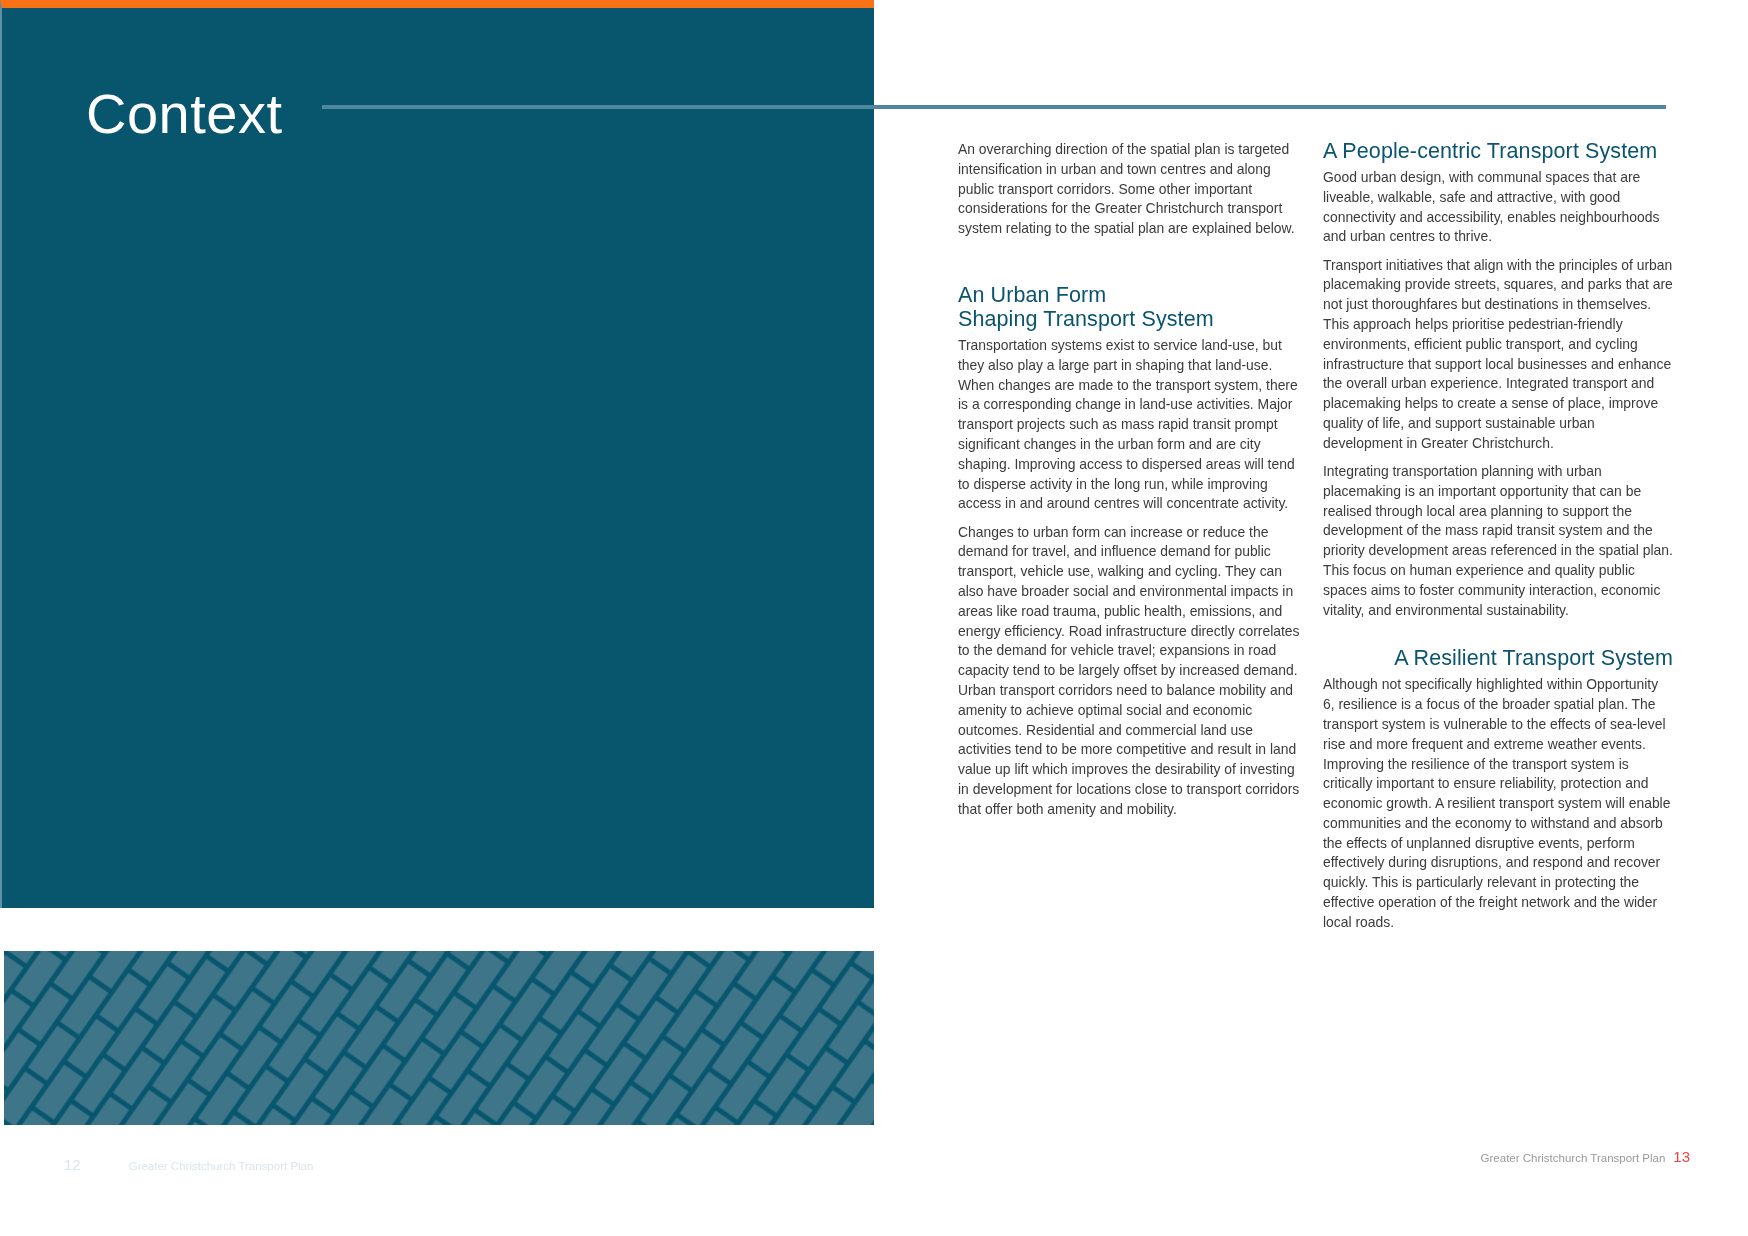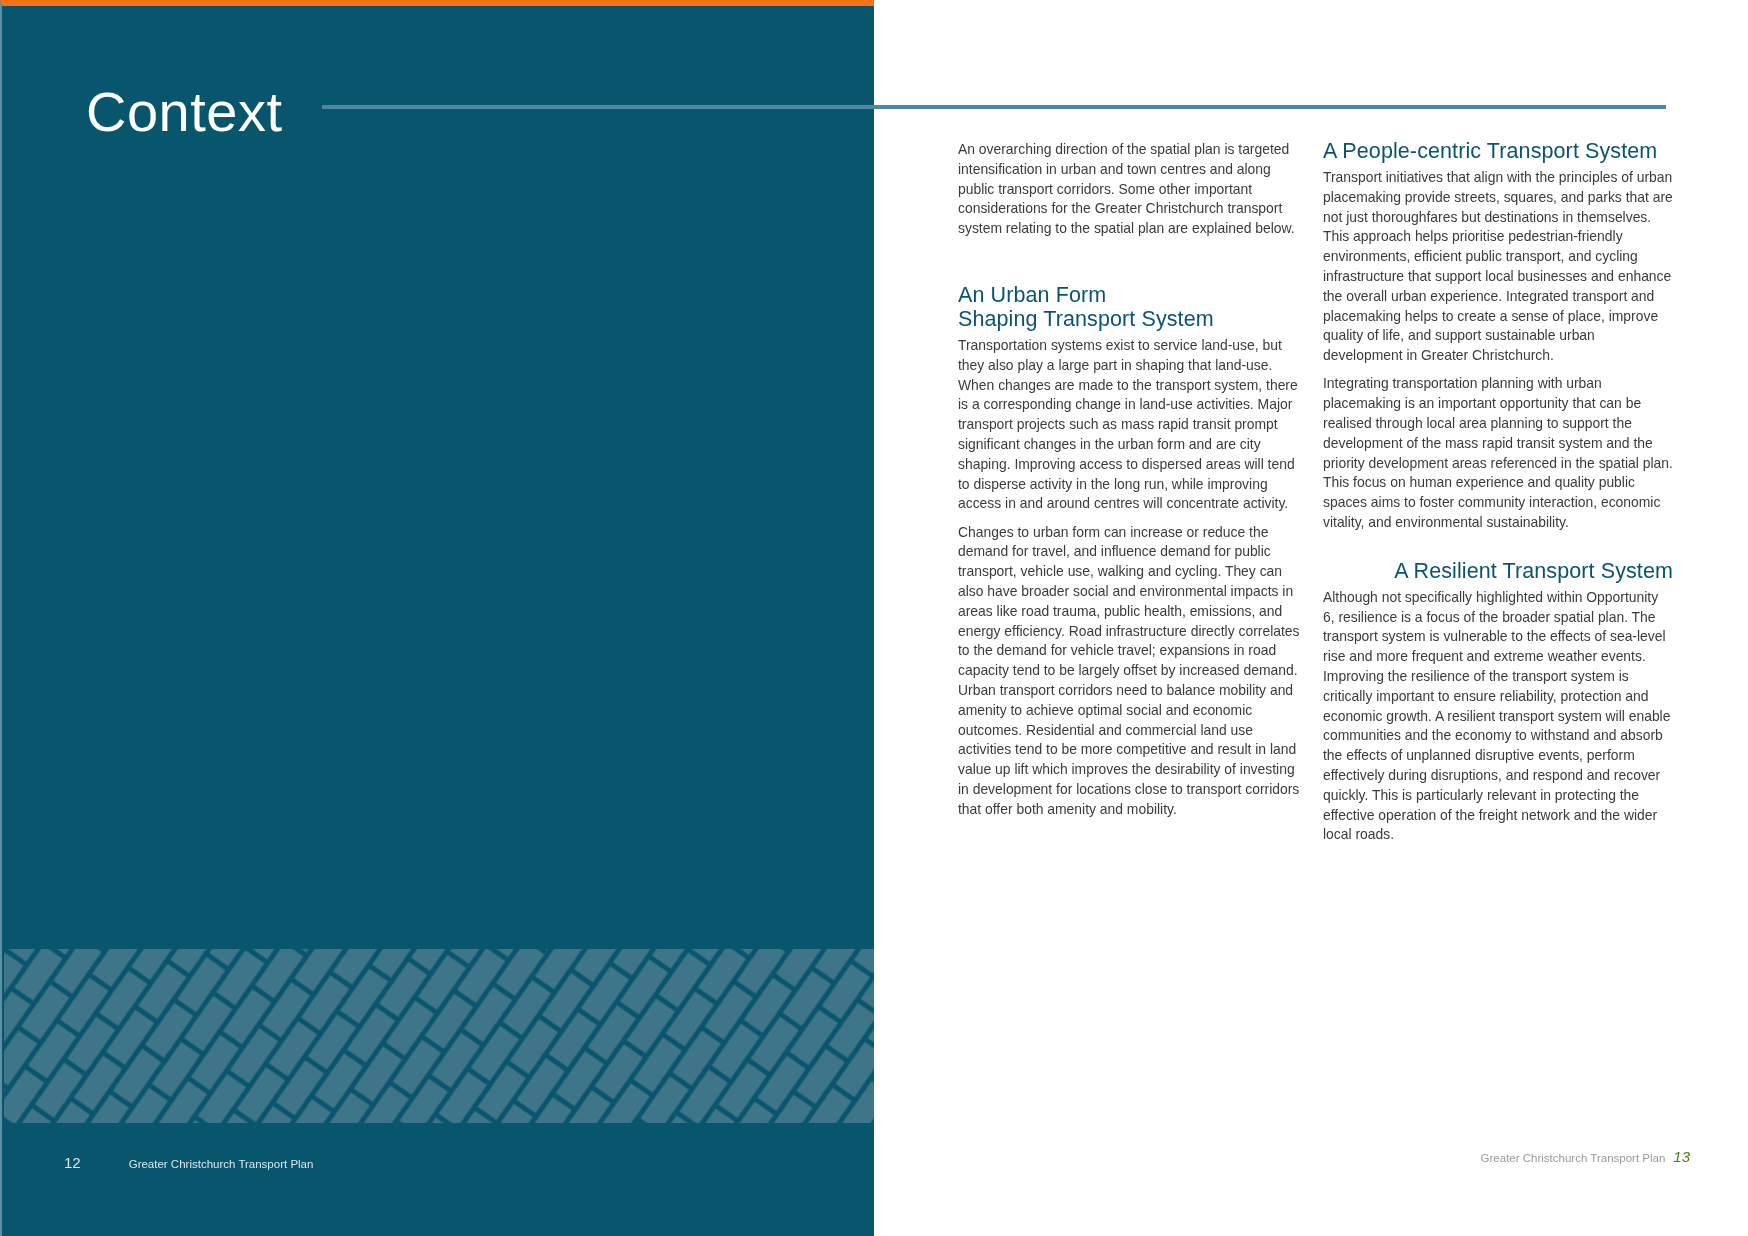--- a/index.html
+++ b/index.html
@@ -1,22 +1,22 @@
 <!DOCTYPE html>
 <html><head>
 <meta charset="utf-8">
 <style>
   * { margin: 0; padding: 0; box-sizing: border-box; }
   html, body { width: 1748px; height: 1236px; overflow: hidden; background: #ffffff; }
   body { position: relative; font-family: "Liberation Sans", "DejaVu Sans", sans-serif; }
 
   .left-page {
-    position: absolute; left: 0; top: 0; width: 874px; height: 1236px;
+    position: absolute; left: 0; top: 0; width: 874px; height: 908px;
     background: #08566e;
-    border-top: 6px solid #f97316;
+    border-top: 8px solid #f97316;
     border-left: 2px solid #5f8fa2;
     text-align: center;
   }
   .right-page {
     position: absolute; left: 874px; top: 0; width: 874px; height: 1236px;
     background: #ffffff;
   }
 
   .title {
     position: absolute; left: 84px; top: 74px;
@@ -37,21 +37,21 @@
   .footer-left {
     position: absolute; left: 62px; top: 1148px; color: #d9e6ec;
     display: flex; align-items: baseline; gap: 8px;
   }
   .footer-right {
     position: absolute; right: 58px; top: 1148px; color: #9a9a9a;
     display: flex; align-items: baseline; gap: 8px;
   }
   .page-num { font-size: 15px; }
   .footer-text { font-size: 11.5px; padding-left: 40px; }
-  .footer-right .page-num { color: #4d7c0f; font-style: italic; }
+  .footer-right .page-num { color: #ef4444; }
 
   .col {
     position: absolute; width: 345px;
     color: #3b3b3b; font-size: 13.9px; line-height: 19.8px;
   }
   .col-1 { left: 958px; top: 140px; }
   .col-2 { left: 1323px; top: 139px; width: 350px; }
 
   .col p { margin-bottom: 8.4px; }
   .col h2 {
@@ -102,17 +102,18 @@
   <h2>
     <span>An Urban Form</span><br>
     <span>Shaping Transport System</span>
   </h2>
   <p>Transportation systems exist to service land-use, but they also play a large part in shaping that land-use. When changes are made to the transport system, there is a corresponding change in land-use activities. Major transport projects such as mass rapid transit prompt significant changes in the urban form and are city shaping. Improving access to dispersed areas will tend to disperse activity in the long run, while improving access in and around centres will concentrate activity.</p>
   <p>Changes to urban form can increase or reduce the demand for travel, and influence demand for public transport, vehicle use, walking and cycling. They can also have broader social and environmental impacts in areas like road trauma, public health, emissions, and energy efficiency. Road infrastructure directly correlates to the demand for vehicle travel; expansions in road capacity tend to be largely offset by increased demand. Urban transport corridors need to balance mobility and amenity to achieve optimal social and economic outcomes. Residential and commercial land use activities tend to be more competitive and result in land value up lift which improves the desirability of investing in development for locations close to transport corridors that offer both amenity and mobility.</p>
 </div>
 
 <div class="col col-2">
   <h2 class="first">A People-centric Transport System</h2>
+  <p>Good urban design, with communal spaces that are liveable, walkable, safe and attractive, with good connectivity and accessibility, enables neighbourhoods and urban centres to thrive.</p>
   <p>Transport initiatives that align with the principles of urban placemaking provide streets, squares, and parks that are not just thoroughfares but destinations in themselves. This approach helps prioritise pedestrian-friendly environments, efficient public transport, and cycling infrastructure that support local businesses and enhance the overall urban experience. Integrated transport and placemaking helps to create a sense of place, improve quality of life, and support sustainable urban development in Greater Christchurch.</p>
   <p>Integrating transportation planning with urban placemaking is an important opportunity that can be realised through local area planning to support the development of the mass rapid transit system and the priority development areas referenced in the spatial plan. This focus on human experience and quality public spaces aims to foster community interaction, economic vitality, and environmental sustainability.</p>
   <h2 class="second">A Resilient Transport System</h2>
   <p>Although not specifically highlighted within Opportunity 6, resilience is a focus of the broader spatial plan. The transport system is vulnerable to the effects of sea-level rise and more frequent and extreme weather events. Improving the resilience of the transport system is critically important to ensure reliability, protection and economic growth. A resilient transport system will enable communities and the economy to withstand and absorb the effects of unplanned disruptive events, perform effectively during disruptions, and respond and recover quickly. This is particularly relevant in protecting the effective operation of the freight network and the wider local roads.</p>
 </div>
 
 </body></html>

